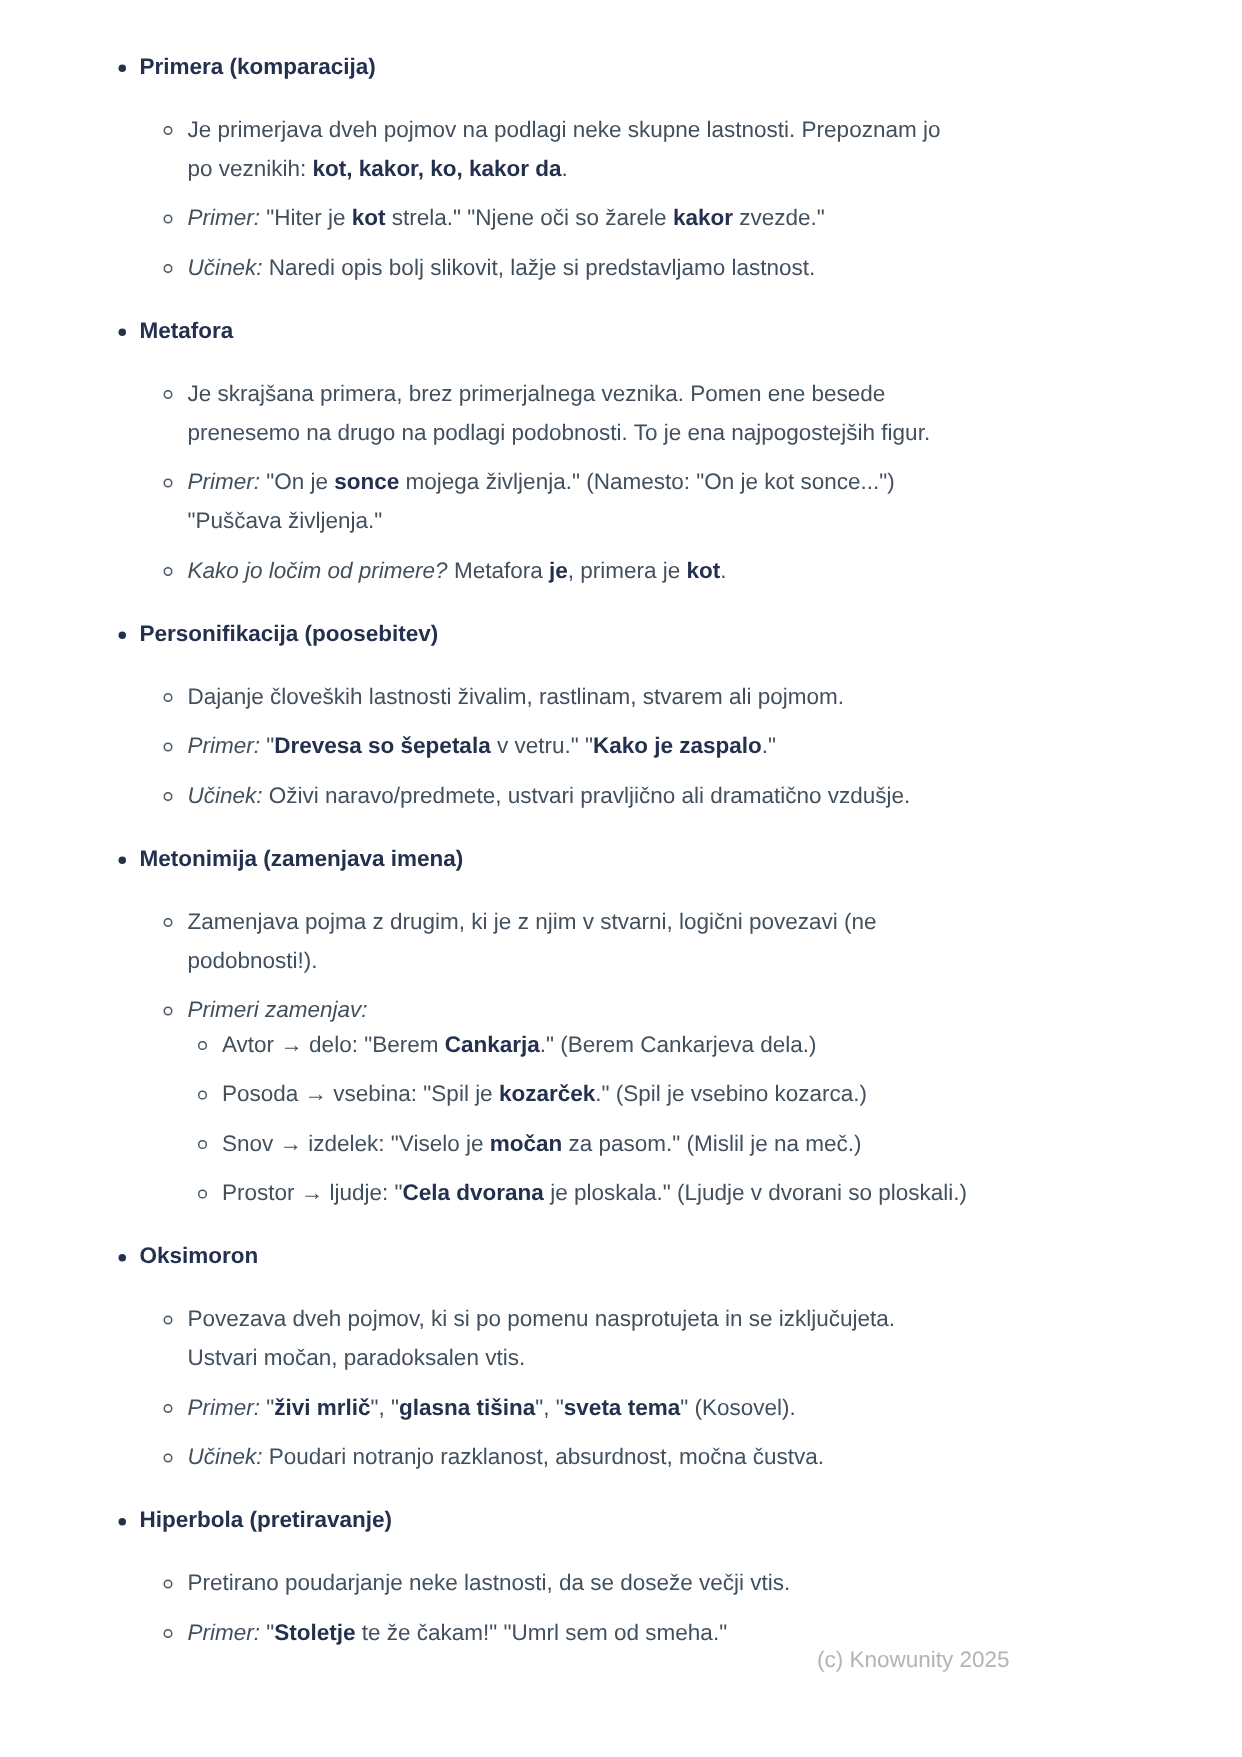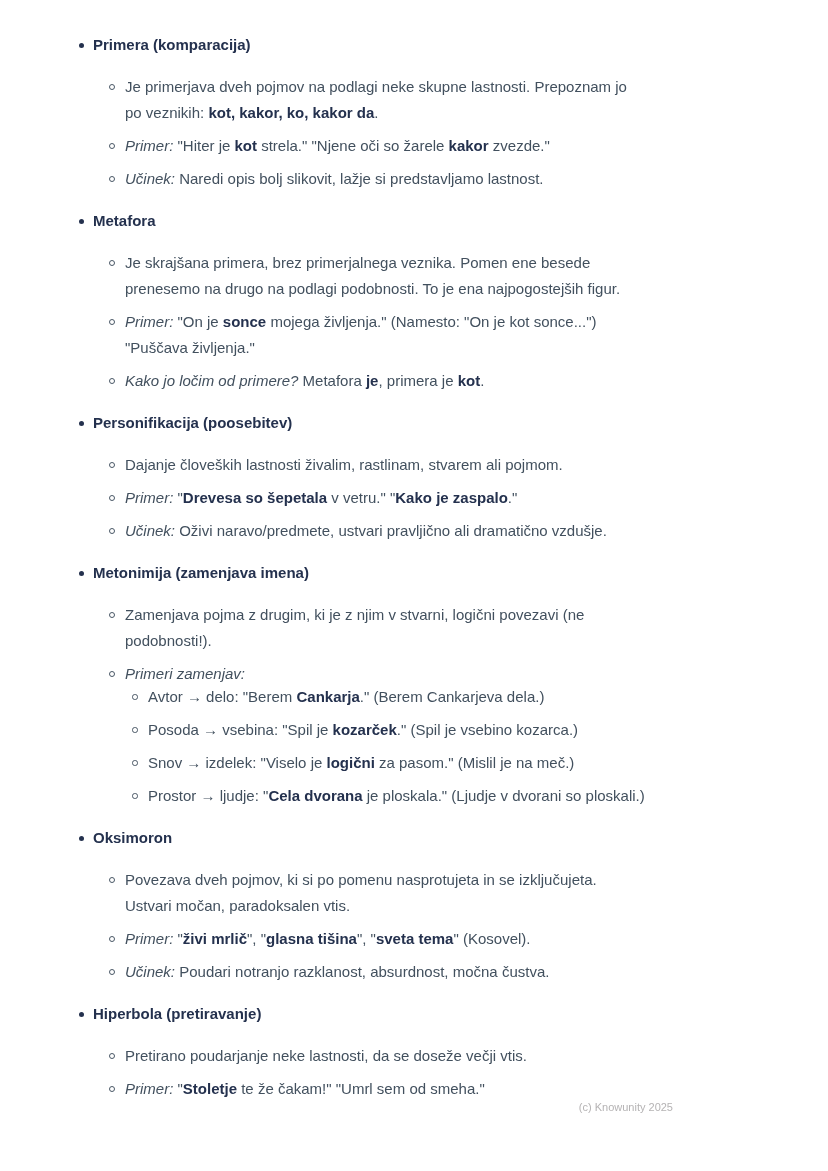--- a/index.html
+++ b/index.html
@@ -54,21 +54,21 @@
     width:3.5px;height:3.5px;border-radius:50%;
     border:1.3px solid #4a5866;
     background:transparent;
   }
   .txt{white-space:pre-wrap;max-width:650px;}
   .txt .b{font-weight:bold;color:var(--head-color,#24314e);}
   .txt .i{font-style:italic;margin-top:22px;}
   .watermark{
     position:absolute;
     top:1101px;right:41px;
-    font-size:11px;line-height:12px;
+    font-size:15px;line-height:12px;
     color:#b5b3b4;
     z-index:3;
     padding-left:20px;
   }
 </style>
 </head>
 <body>
 
 <div class="page" style="--head-color: #24314e; --body-color: #42505e; --stripe-fill: #fdebe0; --stripe-edge: #f0c2a0;">
   <div class="stripe"></div>
@@ -128,21 +128,21 @@
           <div class="l3-item">
             <span class="l3-ring"></span>
             <div class="txt"><span>Avtor → delo: "Berem </span><span class="b ">Cankarja</span><span>." (Berem Cankarjeva dela.)</span></div>
           </div>
           <div class="l3-item">
             <span class="l3-ring"></span>
             <div class="txt"><span>Posoda → vsebina: "Spil je </span><span class="b ">kozarček</span><span>." (Spil je vsebino kozarca.)</span></div>
           </div>
           <div class="l3-item">
             <span class="l3-ring"></span>
-            <div class="txt"><span>Snov → izdelek: "Viselo je </span><span class="b ">logični</span><span> za pasom." (Mislil je na meč.)</span></div>
+            <div class="txt"><span>Snov → izdelek: "Viselo je </span><span class="b ">močan</span><span> za pasom." (Mislil je na meč.)</span></div>
           </div>
           <div class="l3-item">
             <span class="l3-ring"></span>
             <div class="txt"><span>Prostor → ljudje: "</span><span class="b ">Cela dvorana</span><span> je ploskala." (Ljudje v dvorani so ploskali.)</span></div>
           </div>
         </div>
       </div>
       <div class="l1-item"><span class="l1-dot"></span><span class="l1-title">Oksimoron</span></div>
       <div class="l2-item">
         <span class="l2-ring"></span>

